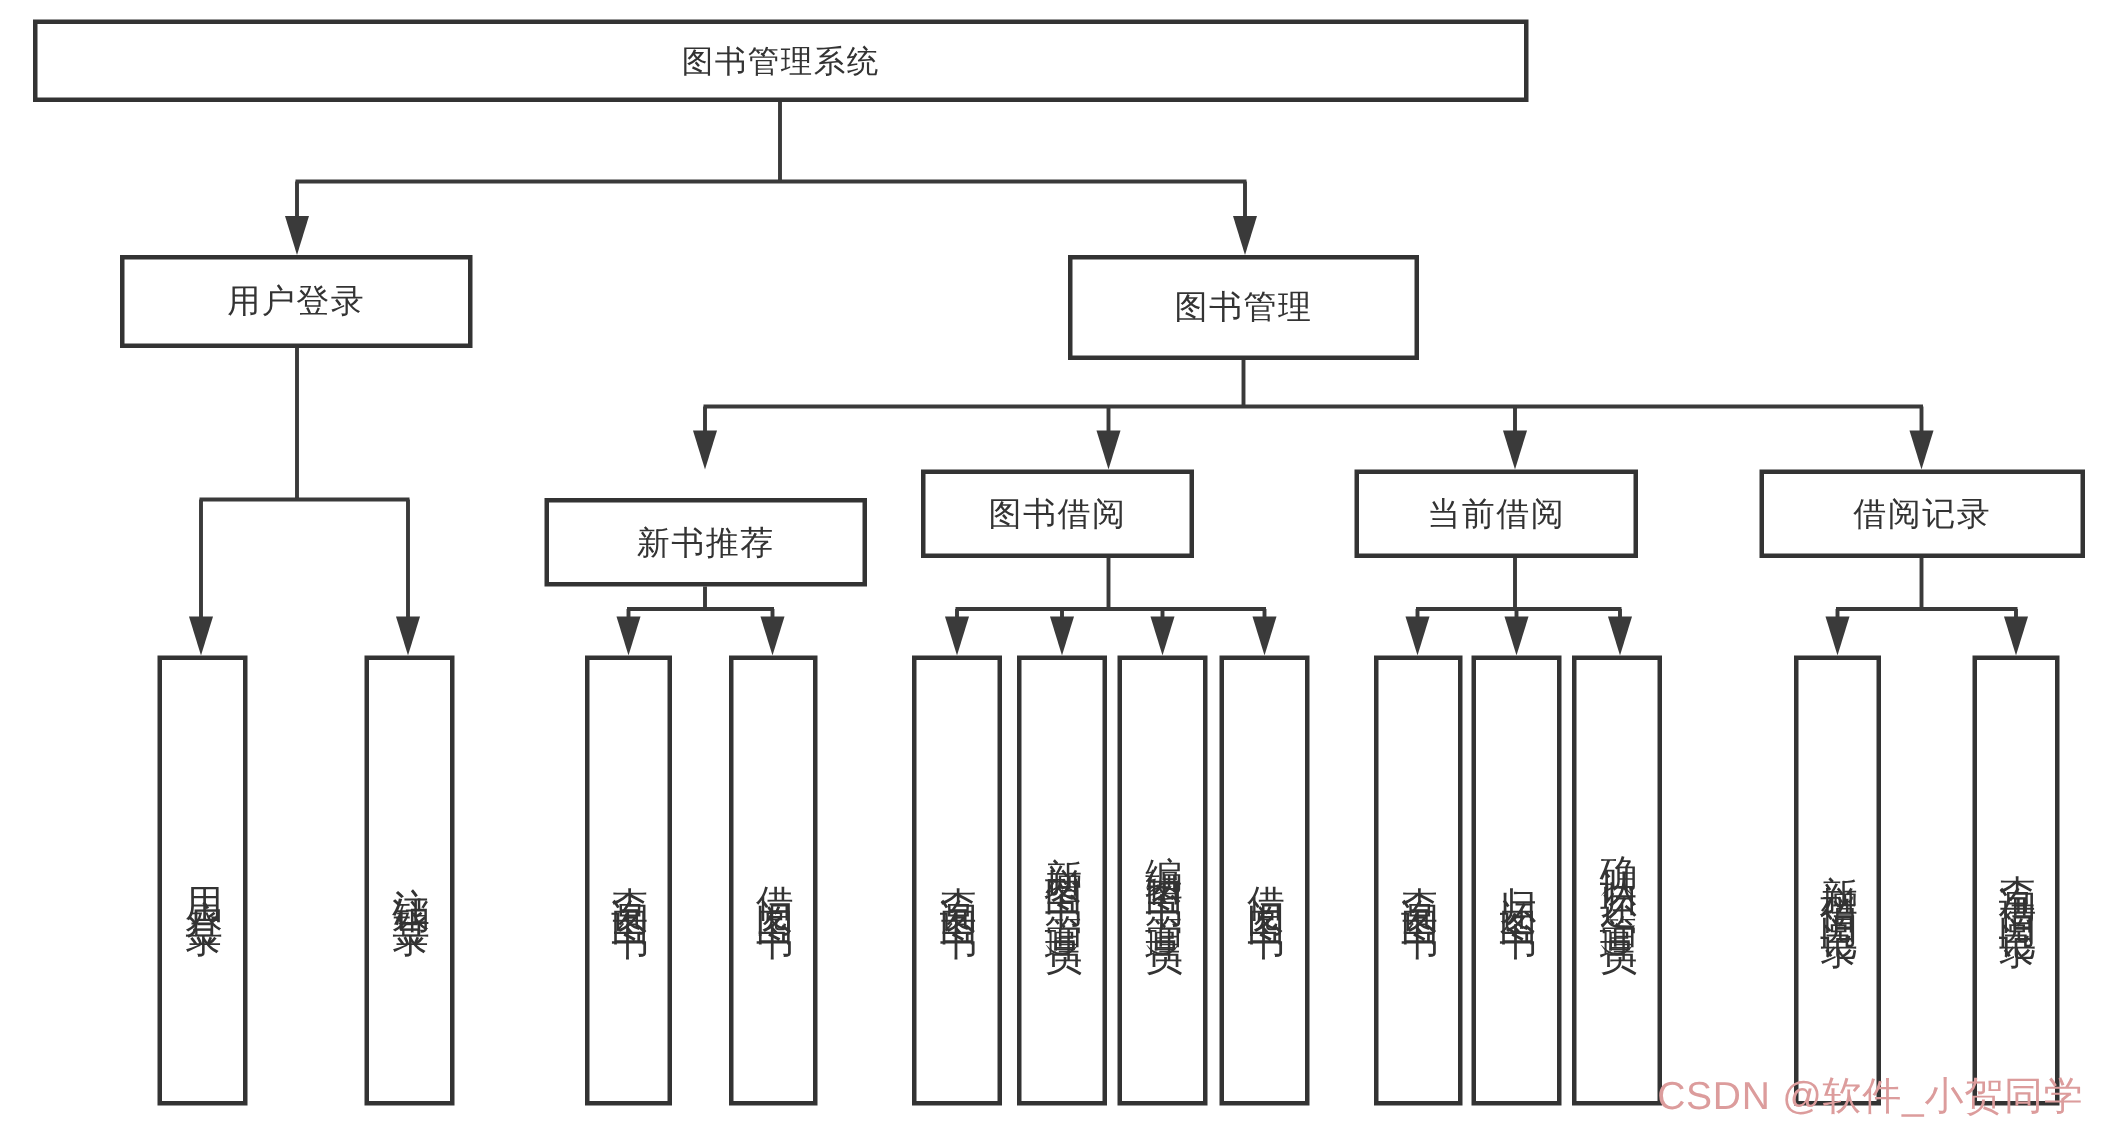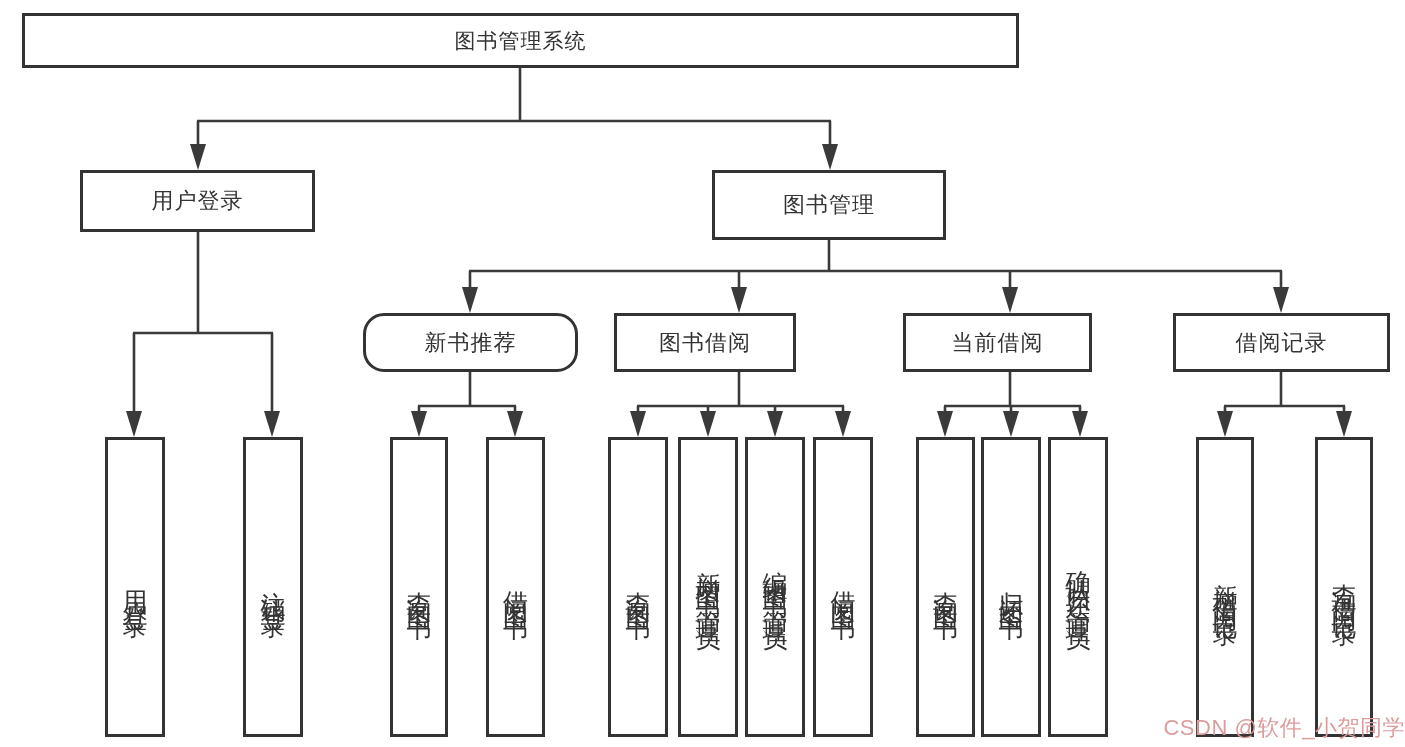--- a/index.html
+++ b/index.html
@@ -32,22 +32,22 @@
   .leaf {
     writing-mode: vertical-rl;
     text-orientation: mixed;
     font-size: 25px;
     letter-spacing: 8px;
     line-height: 1.0;
   }
   .watermark {
     position: absolute;
     top: 713px;
-    right: 0;
-    font-size: 22px;
+    right: 16px;
+    font-size: 26px;
     color: #dc9c9c;
     letter-spacing: 0.5px;
     white-space: nowrap;
   }
   .cline { stroke: #3a3a3a; stroke-width: 2.6; fill: none; }
   .ahead { fill: #3a3a3a; stroke: none; }
 </style>
 </head>
 <body>
 
@@ -87,21 +87,21 @@
     <path class="cline" d="M1281,372 V406 M1224,406 H1345 M1225,406 V415 M1344,406 V415"></path>
     <polygon class="ahead" points="1217,411 1233,411 1225,437"></polygon>
     <polygon class="ahead" points="1336,411 1352,411 1344,437"></polygon>
   </svg>
 
   <div class="node root-node" style="left:22px; top:13px; width:997px; height:55px;">图书管理系统</div>
 
   <div class="node h-node" style="left:80px; top:170px; width:235px; height:62px;">用户登录</div>
   <div class="node h-node" style="left:712px; top:170px; width:234px; height:70px;">图书管理</div>
 
-  <div class="node h-node" style="left:363px; top:313px; width:215px; height:59px;border-radius:21px;">新书推荐</div>
+  <div class="node h-node" style="left:363px; top:332px; width:215px; height:59px;">新书推荐</div>
   <div class="node h-node" style="left:614px; top:313px; width:182px; height:59px;font-family:Liberation Mono, monospace;">图书借阅</div>
   <div class="node h-node" style="left:903px; top:313px; width:189px; height:59px;">当前借阅</div>
   <div class="node h-node" style="left:1173px; top:313px; width:217px; height:59px;">借阅记录</div>
 
   <div class="node leaf" style="left:105px; top:437px; width:60px; height:300px;">用户登录</div>
   <div class="node leaf" style="left:243px; top:437px; width:60px; height:300px;">注销登录</div>
 
   <div class="node leaf" style="left:390px; top:437px; width:58px; height:300px;">查询图书</div>
   <div class="node leaf" style="left:486px; top:437px; width:59px; height:300px;">借阅图书</div>
 

